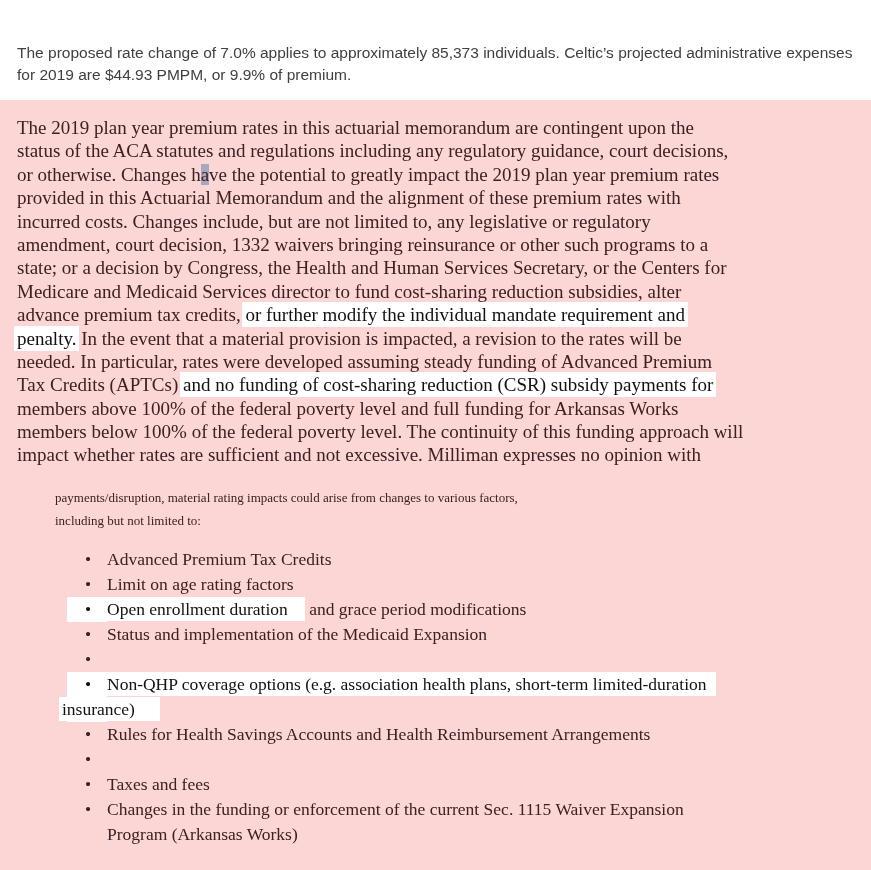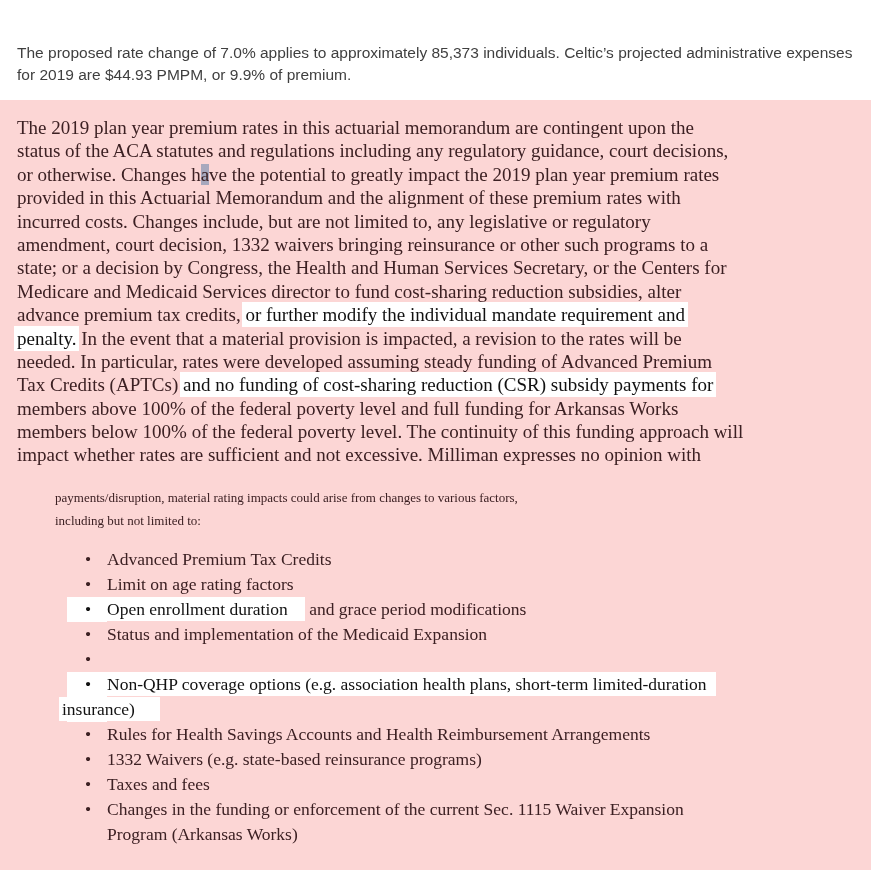--- a/index.html
+++ b/index.html
@@ -141,23 +141,20 @@
         </div>
       </div>
       <div class="bitem">
         <div class="marker">•</div>
         <div class="btext">
           <div class="bline"><span>Rules for Health Savings Accounts and Health Reimbursement Arrangements</span></div>
         </div>
       </div>
       <div class="bitem">
         <div class="marker">•</div>
-        <div class="btext">
-          <div class="bline"><span>1332 Waivers (e.g. state-based reinsurance programs)</span></div>
-        </div>
       </div>
       <div class="bitem">
         <div class="marker">•</div>
         <div class="btext">
           <div class="bline"><span>Taxes and fees</span></div>
         </div>
       </div>
       <div class="bitem">
         <div class="marker">•</div>
         <div class="btext">

